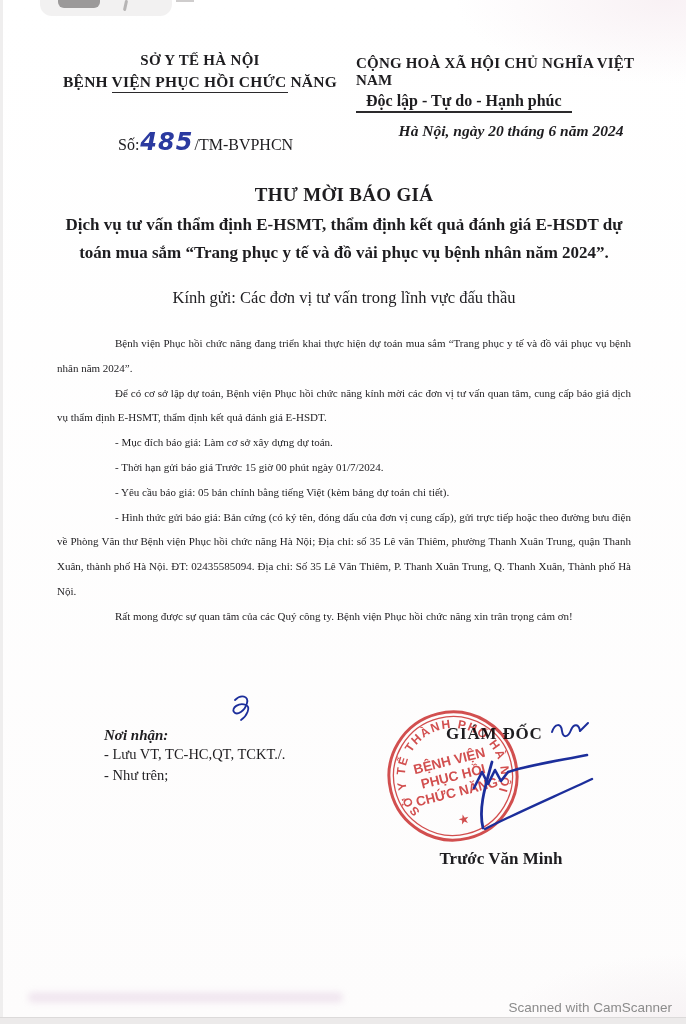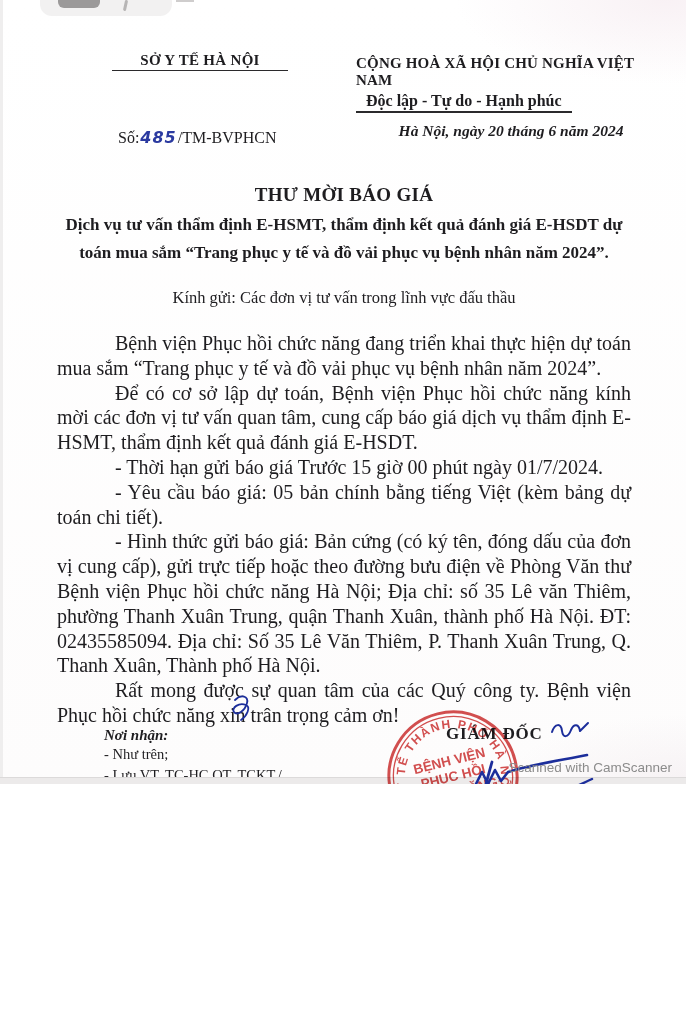--- a/index.html
+++ b/index.html
@@ -1,21 +1,21 @@
 <!DOCTYPE html>
 <html><head>
 <meta charset="utf-8">
 <style>
   * { margin: 0; padding: 0; box-sizing: border-box; }
   html, body { width: 686px; height: 1024px; }
   body { font-family: "Liberation Serif", serif; color: #1e1d20; }
 
   .page {
     position: relative;
-    width: 686px; height: 784px;
+    width: 686px; height: 1024px;
     background:
       radial-gradient(ellipse 300px 120px at 97% 0%, rgba(243,230,236,0.55), transparent 70%),
       radial-gradient(ellipse 260px 100px at 100% 100%, rgba(240,232,236,0.5), transparent 70%),
       linear-gradient(#ffffff, #fdfcfc);
     overflow: hidden;
   }
   .page::before {
     content: ""; position: absolute; left: 0; top: 0; width: 3px; height: 100%;
     background: #efeeee;
   }
@@ -53,39 +53,39 @@
   }
   .hdr-right .l1 { font-size: 15px; letter-spacing: 0.2px; }
   .hdr-right .l2 { font-size: 16px; display: inline-block; margin-top: 3px;
     padding: 0 10px 1px; border-bottom: 2px solid #2b2a2c; }
 
   .doc-number {
     position: absolute; left: 118px; top: 128px; font-size: 16px; white-space: nowrap;
   }
   .doc-number .hand {
     font-family: "DejaVu Sans", sans-serif; font-style: italic; font-weight: bold;
-    color: #2b3aa0; font-size: 16px; letter-spacing: 1px; padding: 0 1px;
+    color: #2b3aa0; font-size: 24px; letter-spacing: 1px; padding: 0 1px;
   }
   .date-line {
     position: absolute; left: 366px; top: 122px; width: 290px; text-align: center;
     font-size: 15.5px; font-weight: bold; font-style: italic;
   }
 
   
   .doc-body {
     position: absolute; left: 57px; top: 184px; width: 574px;
   }
   .title { text-align: center; font-weight: bold; font-size: 19px; letter-spacing: 0.3px; }
   .subtitle {
     text-align: center; font-weight: bold; font-size: 17px; line-height: 28px;
     margin: 5px auto 0; max-width: 578px;
   }
   .recipient { text-align: center; font-size: 16.5px; margin-top: 21px; }
   .para {
-    font-size: 20px; line-height: 24.8px; text-align: justify; text-indent: 58px;
+    font-size: 11px; line-height: 24.8px; text-align: justify; text-indent: 58px;
   }
   .para.first { margin-top: 23px; }
 
   
   .noi-nhan { position: absolute; left: 104px; top: 727px; }
   .noi-nhan .nn-title { font-weight: bold; font-style: italic; font-size: 15px; }
   .noi-nhan .nn-item { font-size: 14.5px; line-height: 21px; }
 
   .giam-doc {
     position: absolute; left: 446px; top: 724px; font-size: 17px; font-weight: bold;
@@ -127,52 +127,54 @@
 
 <div class="page">
 
   <div class="artifact-tray"></div>
   <div class="artifact-pill"></div>
   <div class="artifact-slash"></div>
   <div class="artifact-dash"></div>
 
   <div class="hdr-left">
     <div class="l1">SỞ Y TẾ HÀ NỘI</div>
+    <div class="l2">BỆNH VIỆN PHỤC HỒI CHỨC NĂNG</div>
     <div class="rule"></div>
   </div>
 
   <div class="hdr-right">
     <div class="l1">CỘNG HOÀ XÃ HỘI CHỦ NGHĨA VIỆT NAM</div>
     <div><span class="l2">Độc lập - Tự do - Hạnh phúc</span></div>
   </div>
 
   <div class="doc-number"><span>Số:</span><span class="hand">485</span><span>/TM-BVPHCN</span></div>
 
   <div class="date-line">Hà Nội, ngày 20 tháng 6 năm 2024</div>
 
   <div class="doc-body">
     <div class="title">THƯ MỜI BÁO GIÁ</div>
     <div class="subtitle">Dịch vụ tư vấn thẩm định E-HSMT, thẩm định kết quả đánh giá E-HSDT dự toán mua sắm “Trang phục y tế và đồ vải phục vụ bệnh nhân năm 2024”.</div>
     <div class="recipient">Kính gửi:  Các đơn vị tư vấn trong lĩnh vực đấu thầu</div>
     <p class="para first">Bệnh viện Phục hồi chức năng đang triển khai thực hiện dự toán mua sắm “Trang phục y tế và đồ vải phục vụ bệnh nhân năm 2024”.</p>
     <p class="para">Để có cơ sở lập dự toán, Bệnh viện Phục hồi chức năng kính mời các đơn vị tư vấn quan tâm, cung cấp báo giá dịch vụ thẩm định E-HSMT, thẩm định kết quả đánh giá E-HSDT.</p>
+    <p class="para">- Mục đích báo giá: Làm cơ sở xây dựng dự toán.</p>
     <p class="para">- Thời hạn gửi báo giá Trước 15 giờ 00 phút ngày  01/7/2024.</p>
     <p class="para">- Yêu cầu báo giá: 05 bản chính bằng tiếng Việt (kèm bảng dự toán chi tiết).</p>
     <p class="para">- Hình thức gửi báo giá: Bản cứng (có ký tên, đóng dấu của đơn vị cung cấp), gửi trực tiếp hoặc theo đường bưu điện về Phòng Văn thư Bệnh viện Phục hồi chức năng Hà Nội; Địa chỉ: số 35 Lê văn Thiêm, phường Thanh Xuân Trung, quận Thanh Xuân, thành phố Hà Nội. ĐT: 02435585094. Địa chỉ: Số 35 Lê Văn Thiêm, P. Thanh Xuân Trung, Q. Thanh Xuân, Thành phố Hà Nội.</p>
     <p class="para">Rất mong được sự quan tâm của các Quý công ty. Bệnh viện Phục hồi chức năng xin trân trọng cảm ơn!</p>
   </div>
 
   <svg class="closing-initial-svg" viewBox="0 0 34 32">
     <path d="M10,8 C16,2 24,4 22,11 C20,19 12,24 9,20 C6,16 14,10 21,13 C26,15 22,24 16,28" fill="none" stroke="#1c2e9b" stroke-width="1.8" stroke-linecap="round"></path>
   </svg>
 
   <div class="noi-nhan">
     <div class="nn-title">Nơi nhận:</div>
+    <div class="nn-item">- Lưu VT, TC-HC,QT, TCKT./.</div>
     <div class="nn-item">- Như trên;</div>
-    <div class="nn-item">- Lưu VT, TC-HC,QT, TCKT./.</div>
   </div>
 
   <div class="giam-doc">GIÁM ĐỐC</div>
 
   <svg class="stamp-svg" viewBox="0 0 142 142">
     <g transform="rotate(-14 71 71)" fill="none" stroke="#d04040">
       <circle cx="71" cy="71" r="64" stroke-width="3"></circle>
       <circle cx="71" cy="71" r="59.5" stroke-width="1.3"></circle>
       <path id="ringPath" d="M 34.2,101.9 A 48,48 0 1 1 107.8,101.9" stroke="none"></path>
       <text font-size="12" font-weight="bold" fill="#d04040" stroke="none" letter-spacing="1.6" font-family="Liberation Sans, sans-serif">

